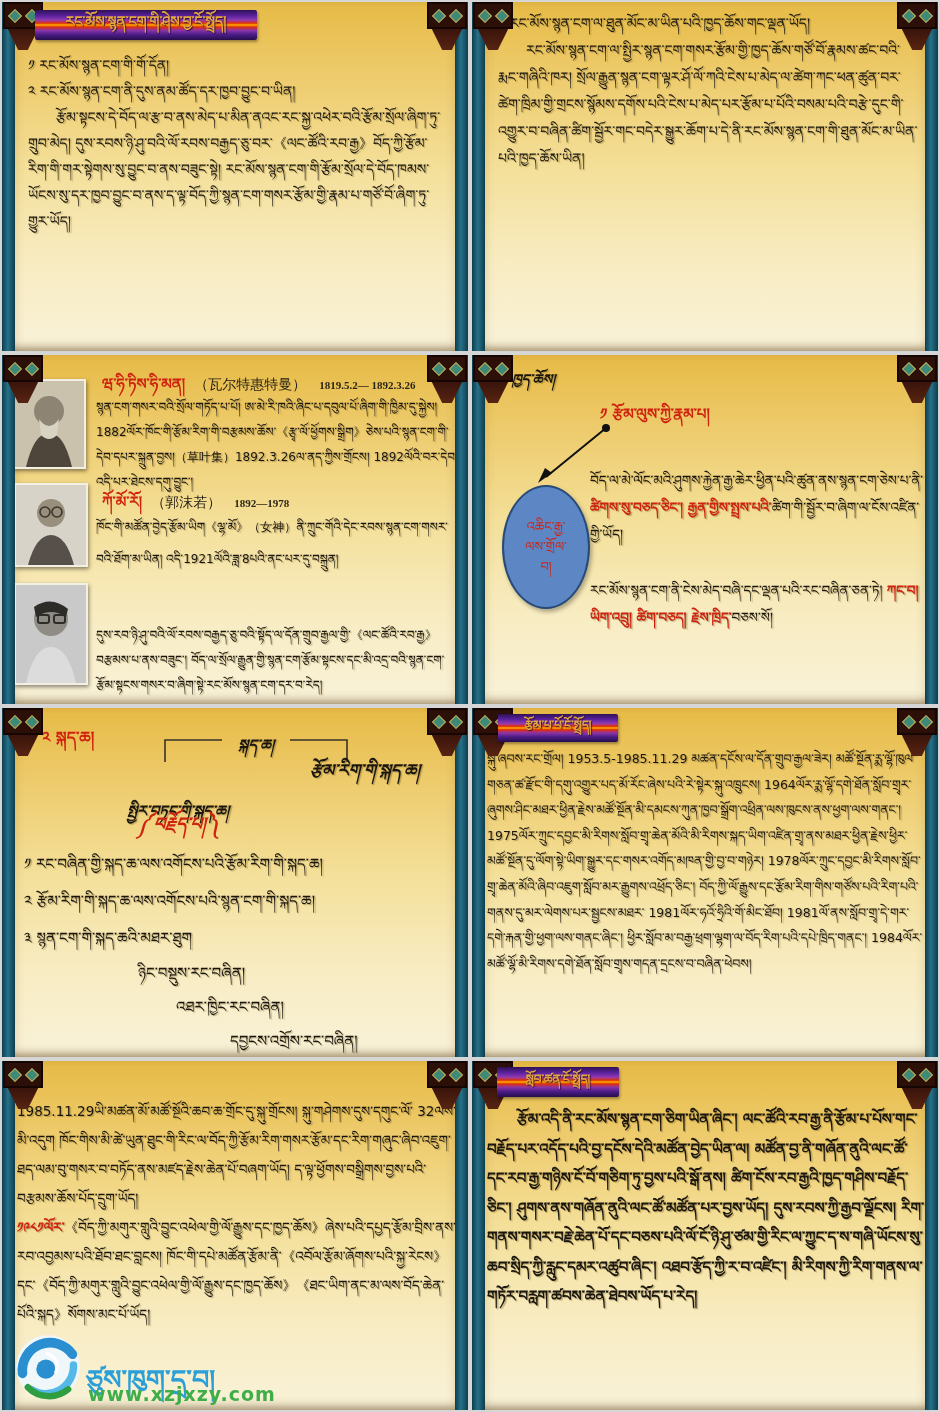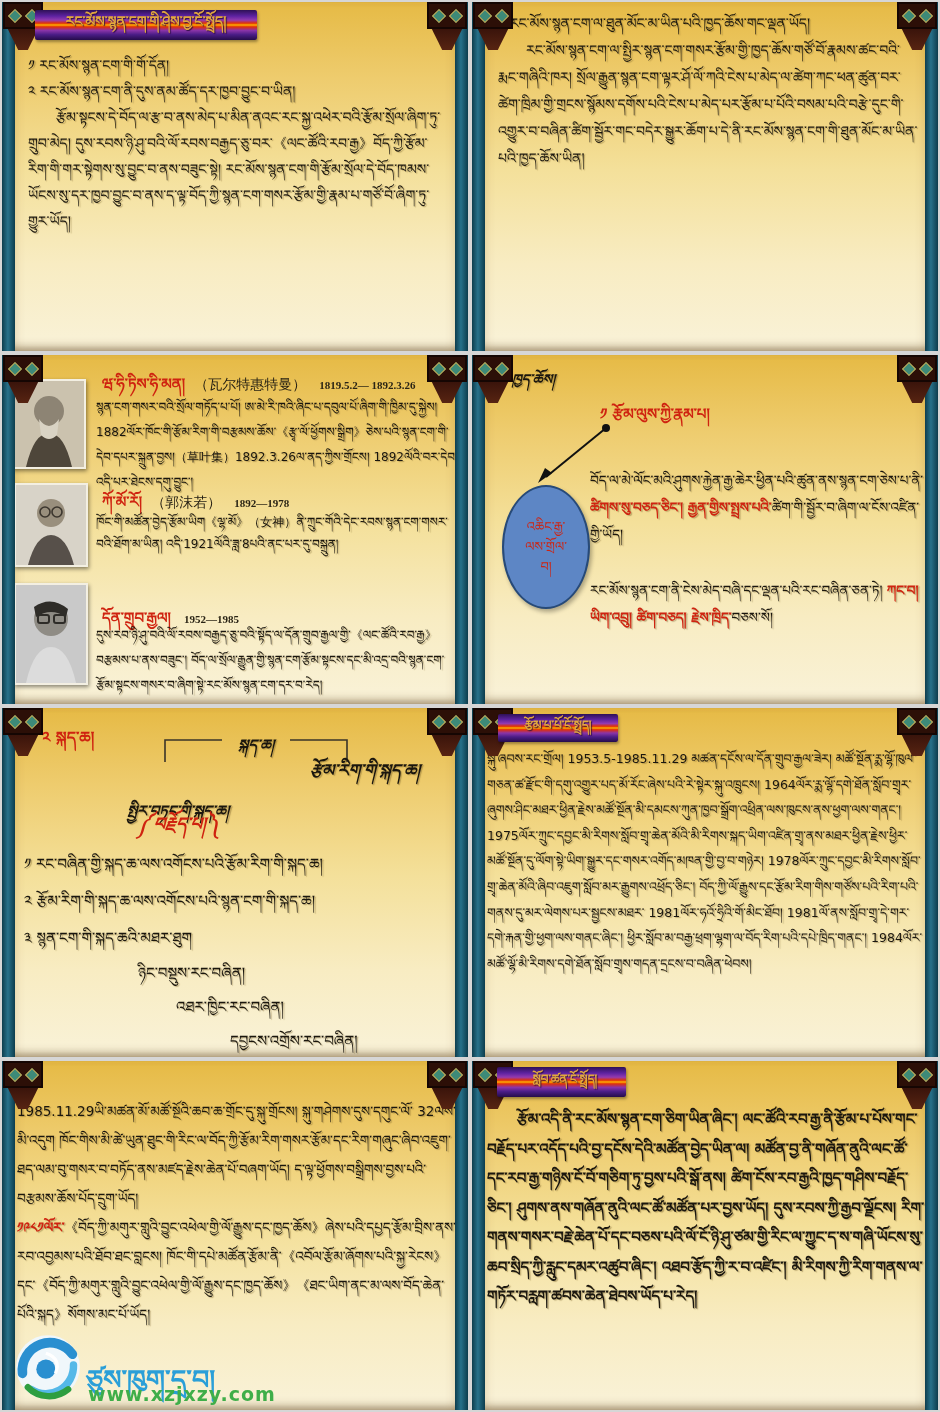--- a/index.html
+++ b/index.html
@@ -128,35 +128,31 @@
           <path d="M12 80 Q20 50 35 50 Q50 50 58 80 Z" fill="#57504a"></path>
           <circle cx="29" cy="27" r="5" fill="none" stroke="#3c362e" stroke-width="1.6"></circle>
           <circle cx="41" cy="27" r="5" fill="none" stroke="#3c362e" stroke-width="1.6"></circle>
         </svg>
     </div>
     <div class="hdr" style="left:100px;top:130px;">
       <span class="nm red">ཀོ་མོ་རོ།</span>
       <span class="cn">（郭沫若）</span>
       <span class="dt">1892—1978</span>
     </div>
-    <div class="abs tib" style="left:94px;top:156px;width:362px;font-size:12px;line-height:22px;">ཁོང་གི་མཚོན་བྱེད་རྩོམ་ཡིག《ལྷ་མོ》（女神）ནི་ཀྲུང་གོའི་དེང་རབས་སྙན་ངག་གསར་བའི་ཐོག་མ་ཡིན། འདི་1921ལོའི་ཟླ་8པའི་ནང་པར་དུ་བསྐྲུན།</div>
+    <div class="abs tib" style="left:94px;top:156px;width:362px;font-size:12px;line-height:32px;">ཁོང་གི་མཚོན་བྱེད་རྩོམ་ཡིག《ལྷ་མོ》（女神）ནི་ཀྲུང་གོའི་དེང་རབས་སྙན་ངག་གསར་བའི་ཐོག་མ་ཡིན། འདི་1921ལོའི་ཟླ་8པའི་ནང་པར་དུ་བསྐྲུན།</div>
 
     <div class="photo" style="left:12px;top:228px;">
       <svg width="70" height="98" viewBox="0 0 70 98">
           <rect width="70" height="98" fill="#c9c9c9"></rect>
           <circle cx="35" cy="34" r="17" fill="#8f8c85"></circle>
           <path d="M18 22 q17 -12 34 2 l-2 8 q-15 -10 -30 0 Z" fill="#2e2c28"></path>
           <rect x="22" y="30" width="11" height="8" rx="2" fill="none" stroke="#2e2c28" stroke-width="2"></rect>
           <rect x="38" y="30" width="11" height="8" rx="2" fill="none" stroke="#2e2c28" stroke-width="2"></rect>
           <path d="M10 98 Q18 62 35 62 Q52 62 60 98 Z" fill="#dcdcdc"></path>
         </svg>
-    </div>
-    <div class="hdr" style="left:100px;top:246px;">
-      <span class="nm red">དོན་གྲུབ་རྒྱལ།</span>
-      <span class="dt">1952—1985</span>
     </div>
     <div class="abs tib" style="left:94px;top:268px;width:362px;font-size:12px;line-height:25px;">དུས་རབ་ཉི་ཤུ་བའི་ལོ་རབས་བརྒྱད་ཅུ་བའི་སྟོད་ལ་དོན་གྲུབ་རྒྱལ་གྱི་《ལང་ཚོའི་རབ་རྒྱ》བརྩམས་པ་ནས་བཟུང་། བོད་ལ་སྲོལ་རྒྱུན་གྱི་སྙན་ངག་རྩོམ་སྟངས་དང་མི་འདྲ་བའི་སྙན་ངག་རྩོམ་སྟངས་གསར་བ་ཞིག་སྟེ་རང་མོས་སྙན་ངག་དར་བ་རེད།</div>
   </section>
 
   <section class="slide">
     <div class="bar l"></div>
     <div class="bar r"></div>
     <div class="orn l">
         <div class="ob">
           <i class="dia"></i>
@@ -303,19 +299,19 @@
         </div>
         <div class="ot"></div>
       </div>
     <div class="orn r">
         <div class="ob">
           <i class="dia"></i>
           <i class="dia"></i>
         </div>
         <div class="ot"></div>
       </div>
-    <div class="banner" style="left:25px;top:6px;width:122px;height:30px;font-size:12px;padding-left:7px;">
+    <div class="banner" style="left:25px;top:6px;width:122px;height:30px;font-size:12px;">
       <span>སློབ་ཚན་ངོ་སྤྲོད།</span>
     </div>
     <div class="abs tib" style="left:15px;top:44px;width:438px;font-size:15px;line-height:29.5px;font-weight:600;text-indent:2em;">རྩོམ་འདི་ནི་རང་མོས་སྙན་ངག་ཅིག་ཡིན་ཞིང་། ལང་ཚོའི་རབ་རྒྱ་ནི་རྩོམ་པ་པོས་གང་བརྗོད་པར་འདོད་པའི་བྱ་དངོས་དེའི་མཚོན་བྱེད་ཡིན་ལ། མཚོན་བྱ་ནི་གཞོན་ནུའི་ལང་ཚོ་དང་རབ་རྒྱ་གཉིས་ངོ་བོ་གཅིག་ཏུ་བྱས་པའི་སྒོ་ནས། ཚིག་ངོས་རབ་རྒྱའི་ཁྱད་གཤིས་བརྗོད་ཅིང་། ཤུགས་ནས་གཞོན་ནུའི་ལང་ཚོ་མཚོན་པར་བྱས་ཡོད། དུས་རབས་ཀྱི་རྒྱབ་ལྗོངས། རིག་གནས་གསར་བརྗེ་ཆེན་པོ་དང་བཅས་པའི་ལོ་ངོ་ཉི་ཤུ་ཙམ་གྱི་རིང་ལ་ཀྱུང་ད་ས་གཞི་ཡོངས་སུ་ཆབ་སྲིད་ཀྱི་རླུང་དམར་འཚུབ་ཞིང་། འཐབ་རྩོད་ཀྱི་ར་བ་འཛིང་། མི་རིགས་ཀྱི་རིག་གནས་ལ་གཏོར་བརླག་ཚབས་ཆེན་ཐེབས་ཡོད་པ་རེད།</div>
   </section>
 
 </div>
 
 </body></html>

